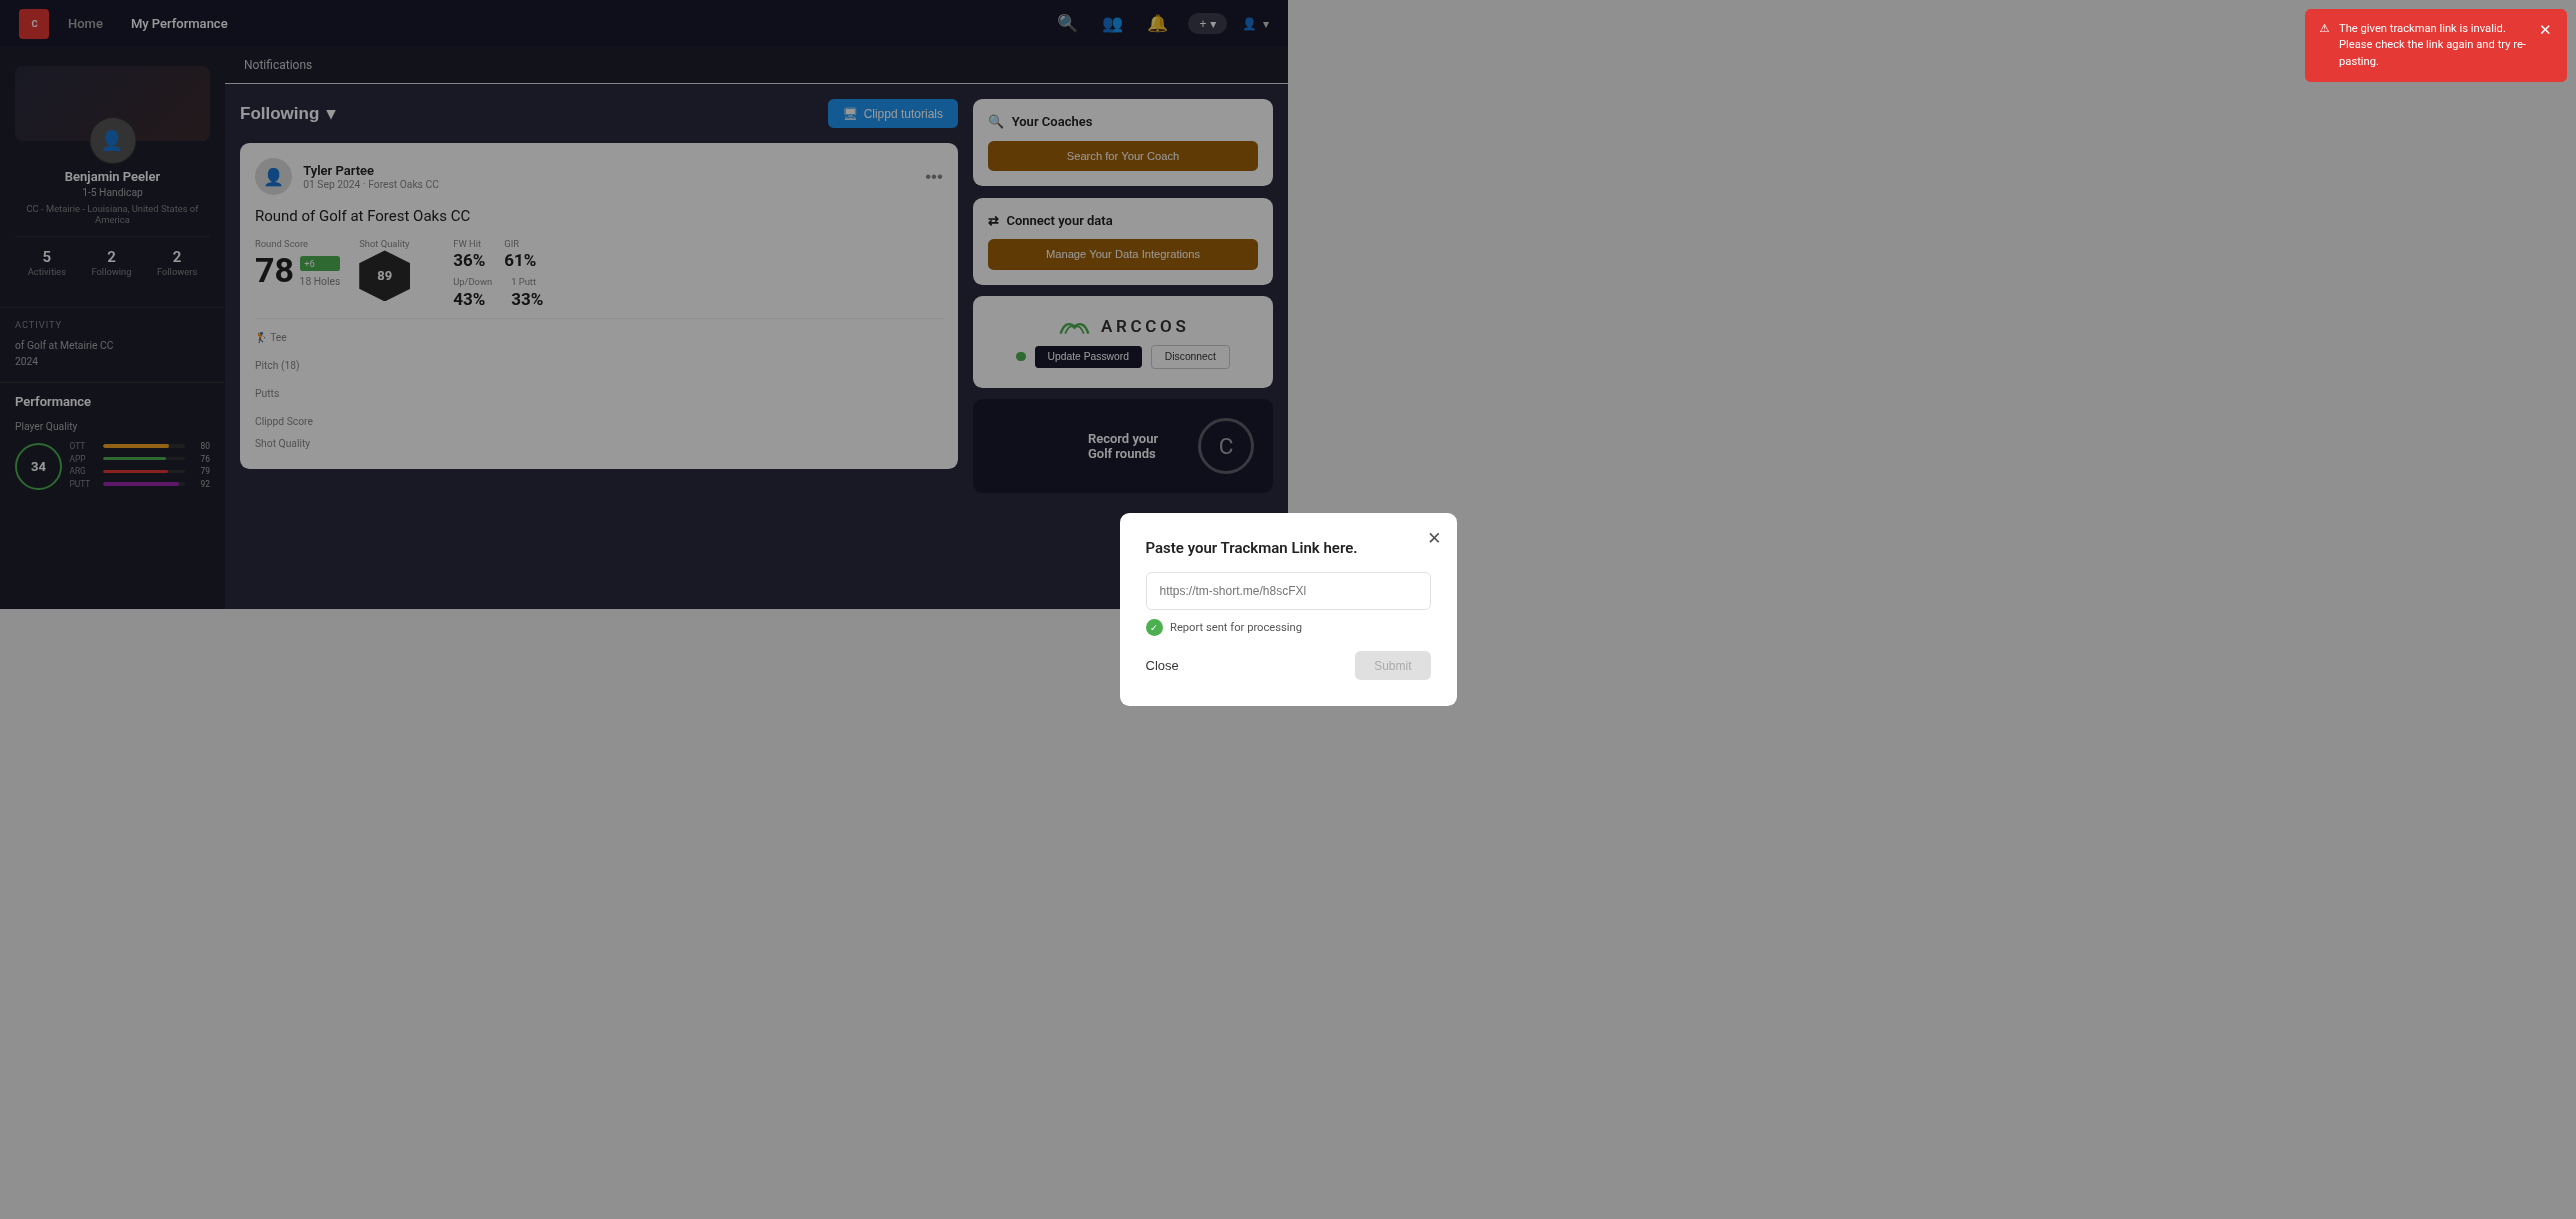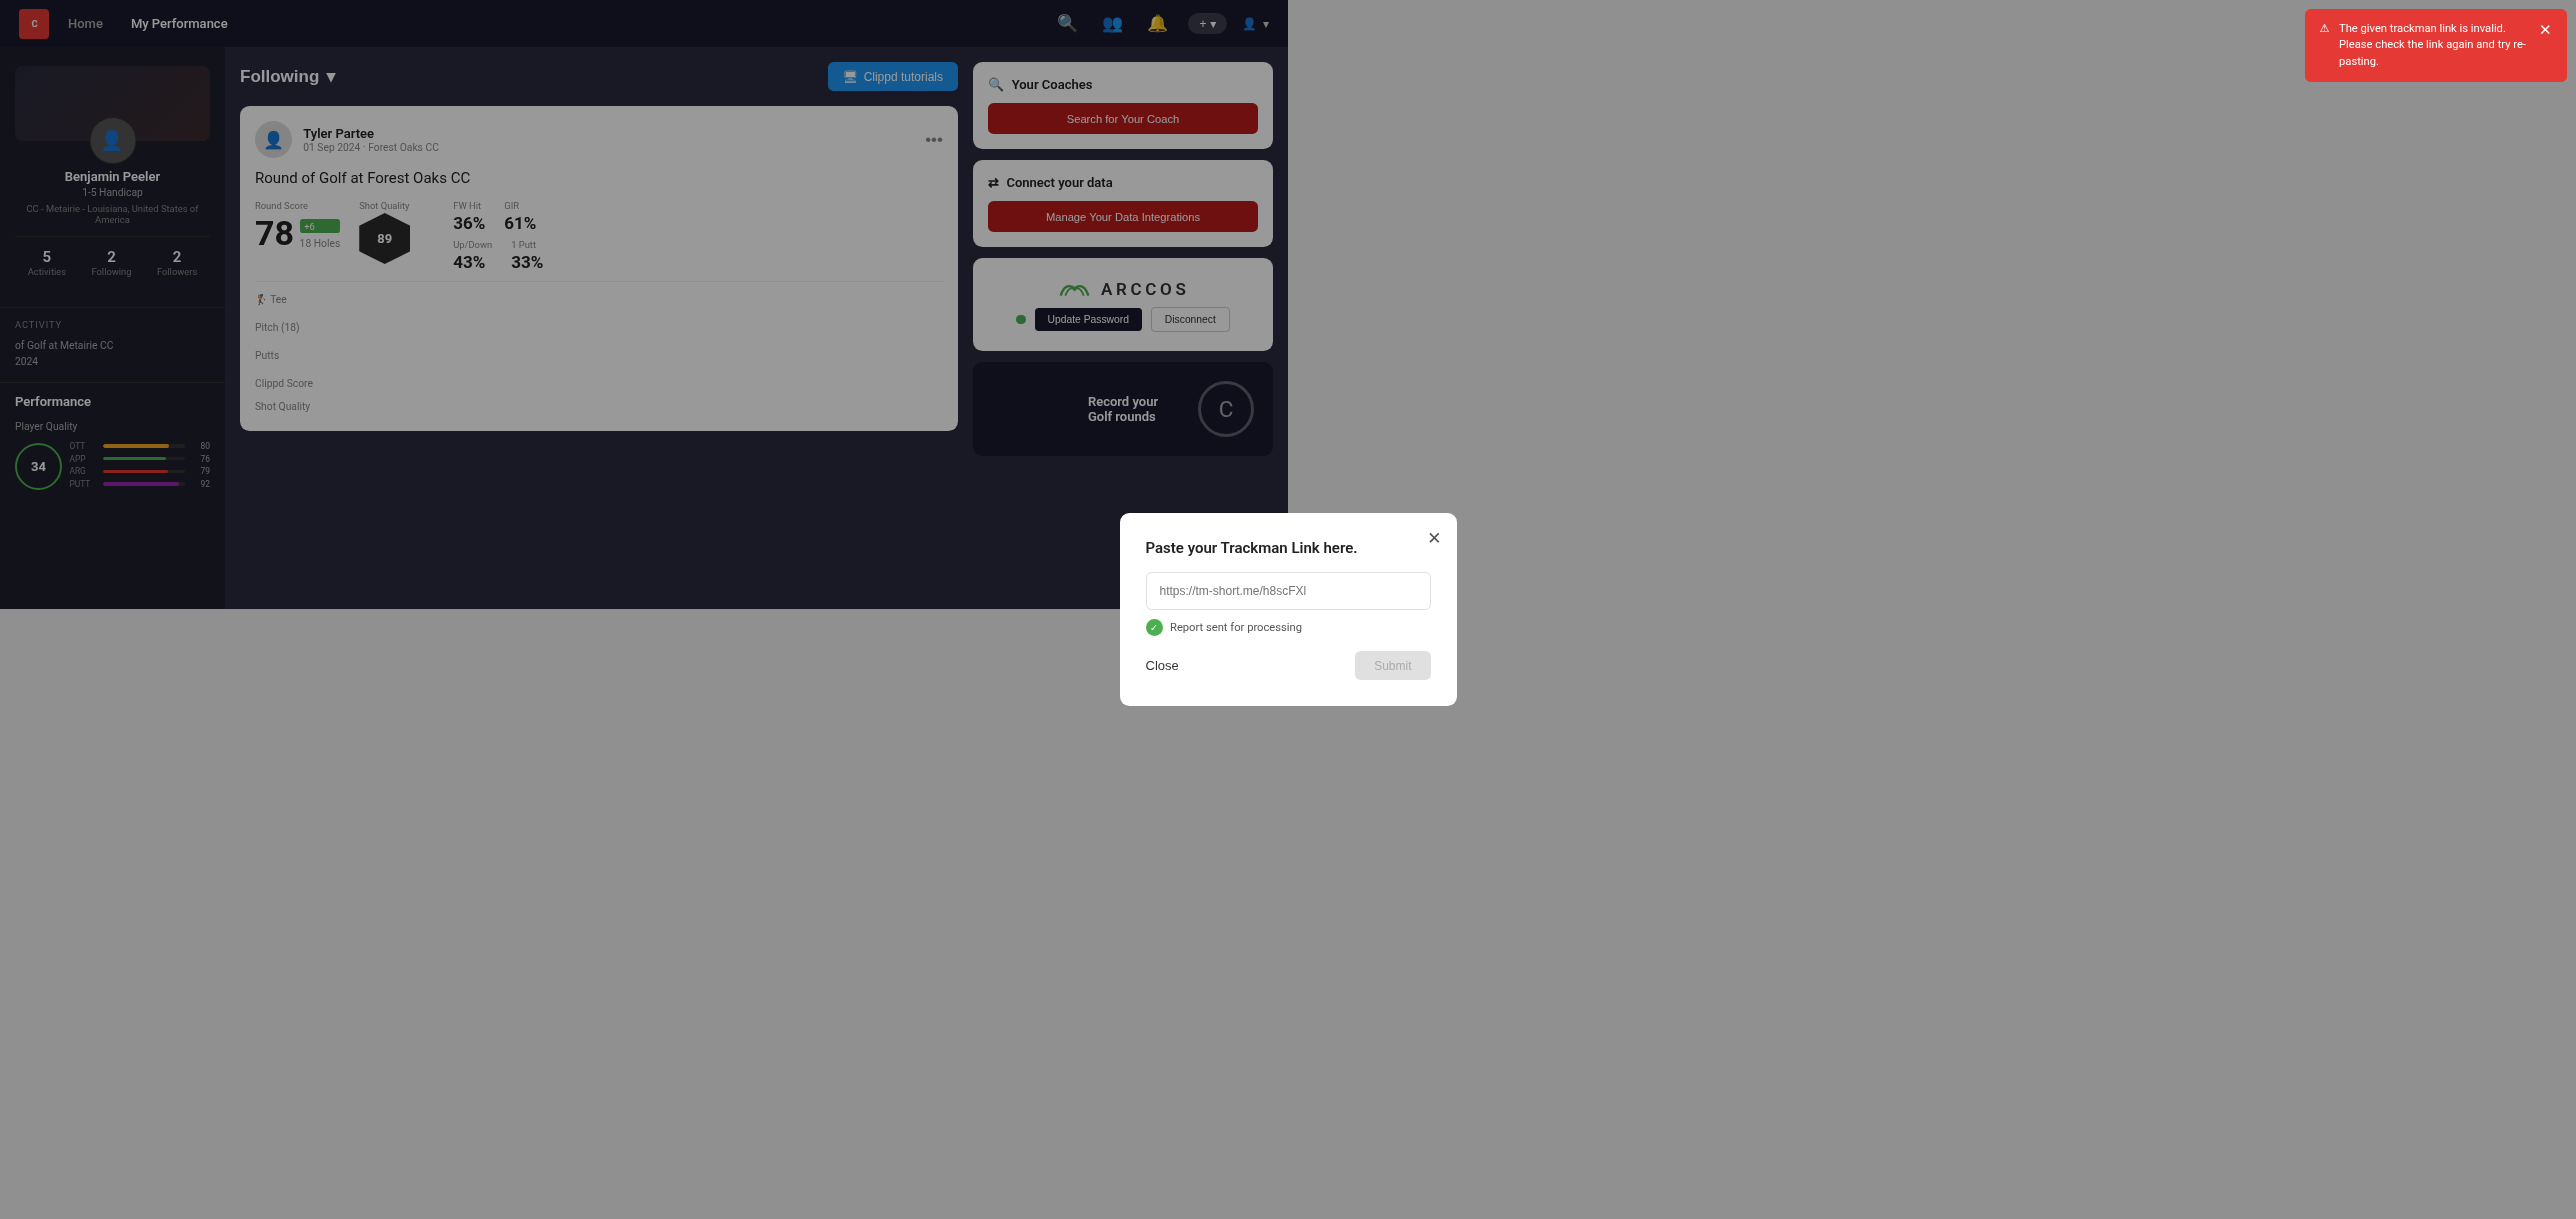--- a/index.html
+++ b/index.html
@@ -458,21 +458,21 @@
     .panel-card-title {
       font-size: 13px;
       font-weight: 600;
       color: #222;
       display: flex;
       align-items: center;
       gap: 7.5px;
       margin-bottom: 11.2px;
     }
     .panel-dark-btn {
-      background: #b91c1c;
+      background: #a16207;
       color: #fff;
       border: none;
       border-radius: 5.6px;
       padding: 9.4px 15px;
       font-size: 11.2px;
       cursor: pointer;
       width: 100%;
       text-align: center;
     }
 
@@ -743,20 +743,23 @@
             </div>
             <span class="quality-bar-val">92</span>
           </div>
         </div>
       </div>
     </div>
   </div>
 
   <div class="content-area" style="background:#2a2a3e;">
 
+    <div class="notifications-bar" style="background:#1e1e2e; color:#ccc;">
+      <span>Notifications</span>
+    </div>
 
     <div class="feed-area" style="background:#2a2a3e;">
 
       <div class="feed-main">
         <div class="feed-header">
           <button class="following-btn">
             <span>Following</span>
             <span>▾</span>
           </button>
           <button class="tutorials-btn">

